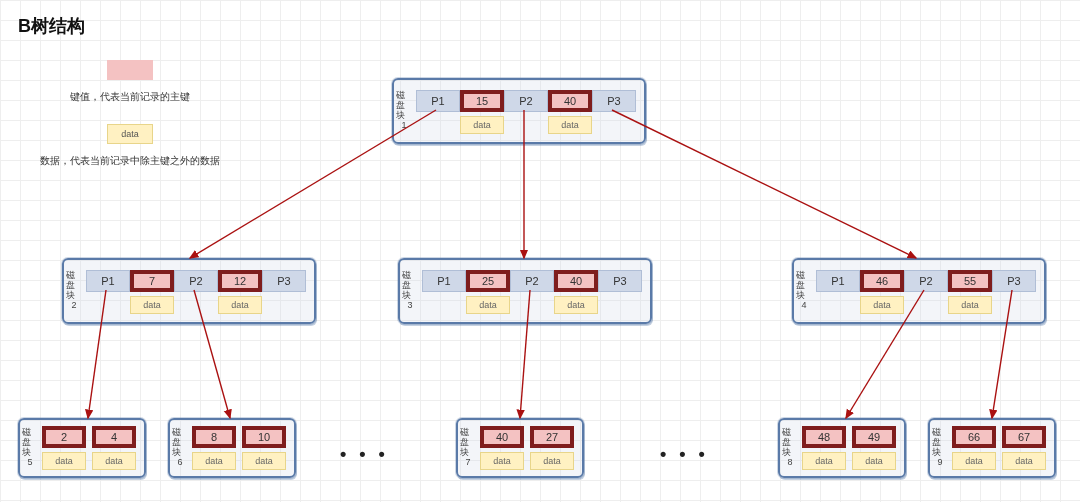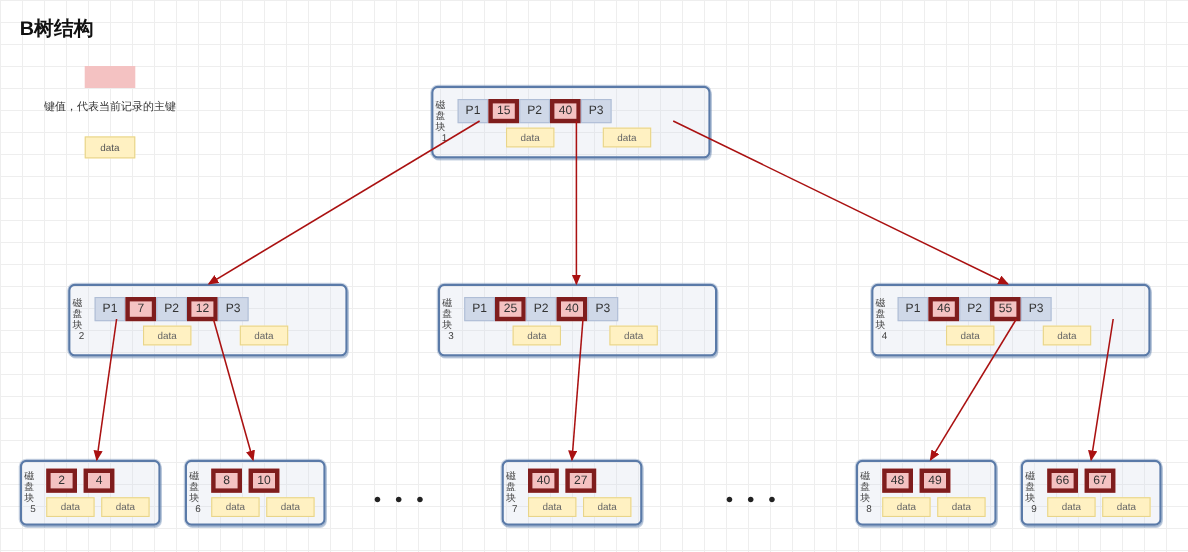--- a/index.html
+++ b/index.html
@@ -60,21 +60,21 @@
     box-shadow:
       0 0 0 1px rgba(90,122,168,0.3),
       1px 2px 0 0 rgba(90,122,168,0.35);
   }
   .node .row1 {
     display: flex;
     gap: 0;
     margin-top: 10px;
   }
   .cell {
-    width: 28px;
+    width: 44px;
     height: 22px;
     display: flex;
     align-items: center;
     justify-content: center;
     font-size: 11px;
     color: #333;
   }
   .cell.ptr { background: #cfd8e8; border: 1px solid #b0bed6; }
   .cell.key { background: #f4c2c2; border: 4px solid #7f1d1d; }
   .datacell {
@@ -140,20 +140,21 @@
 
 <div class="title">B树结构</div>
 
 <div class="legend">
   <div class="legend-row">
     <div class="swatch sw-key"></div>
     <span>键值，代表当前记录的主键</span>
   </div>
   <div class="legend-row">
     <div class="swatch sw-data">data</div>
+    <span>数据，代表当前记录中除主键之外的数据</span>
   </div>
 </div>
 
 <div class="node" style="left:392px; top:78px;">
   <div class="vlabel">
     <span>磁盘块</span>
       <span>1</span>
   </div>
   <div class="row1">
     <div class="cell ptr">P1</div>

